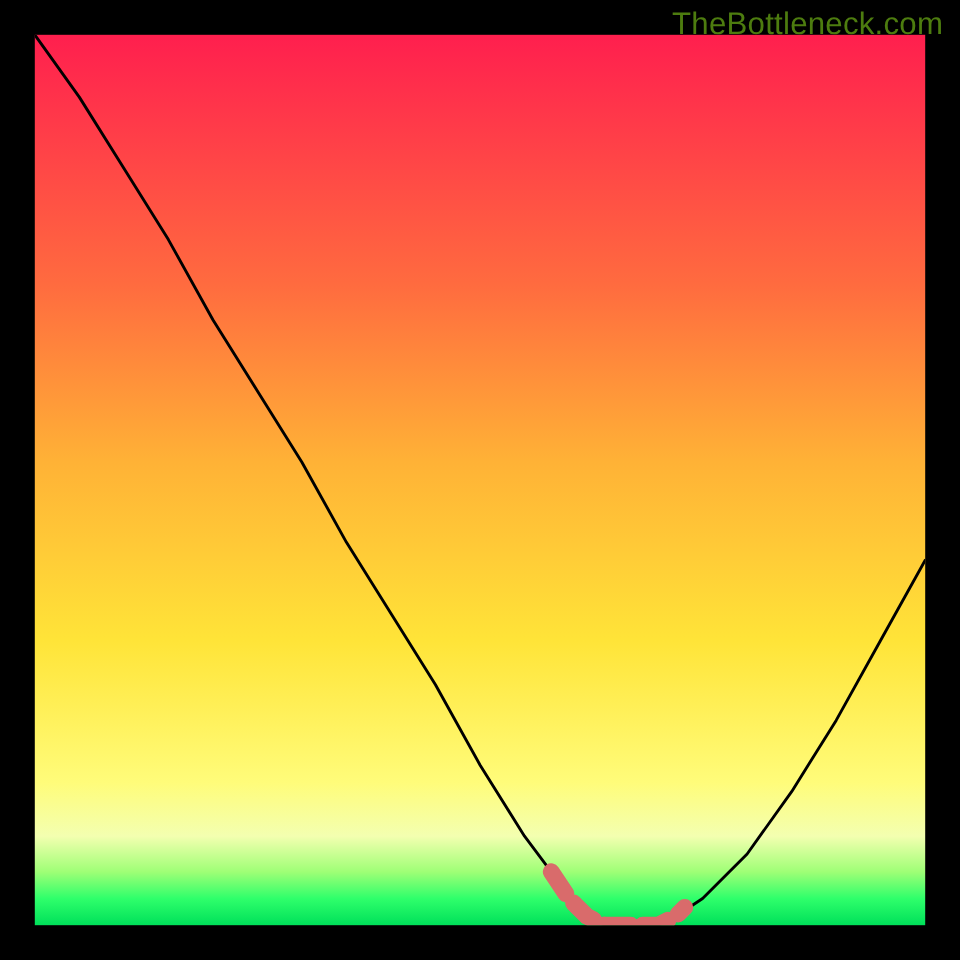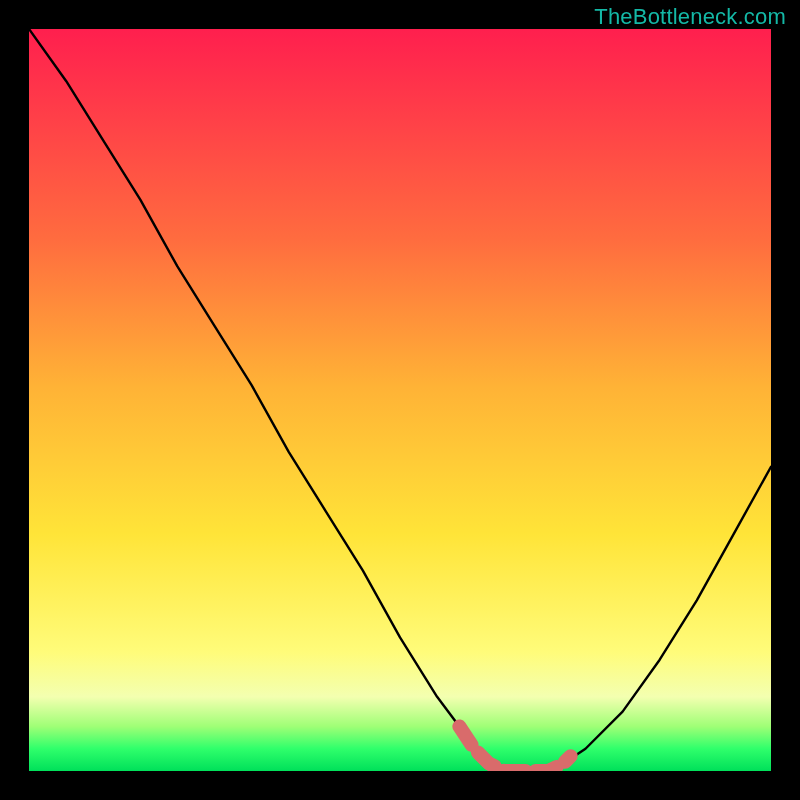--- a/index.html
+++ b/index.html
@@ -43,22 +43,22 @@
     top: 29px;
     width: 742px;
     height: 742px;
     display: block;
   }
   .watermark {
     position: absolute;
     top: 4px;
     right: 14px;
     font-family: Arial, Helvetica, sans-serif;
-    font-size: 22px;
-    color: #14b8a6;
+    font-size: 26px;
+    color: #4d7c0f;
     letter-spacing: 0.2px;
     user-select: none;
   }
 </style>
 </head>
 <body>
 
 <div class="stage">
   <div class="plot"></div>
 

